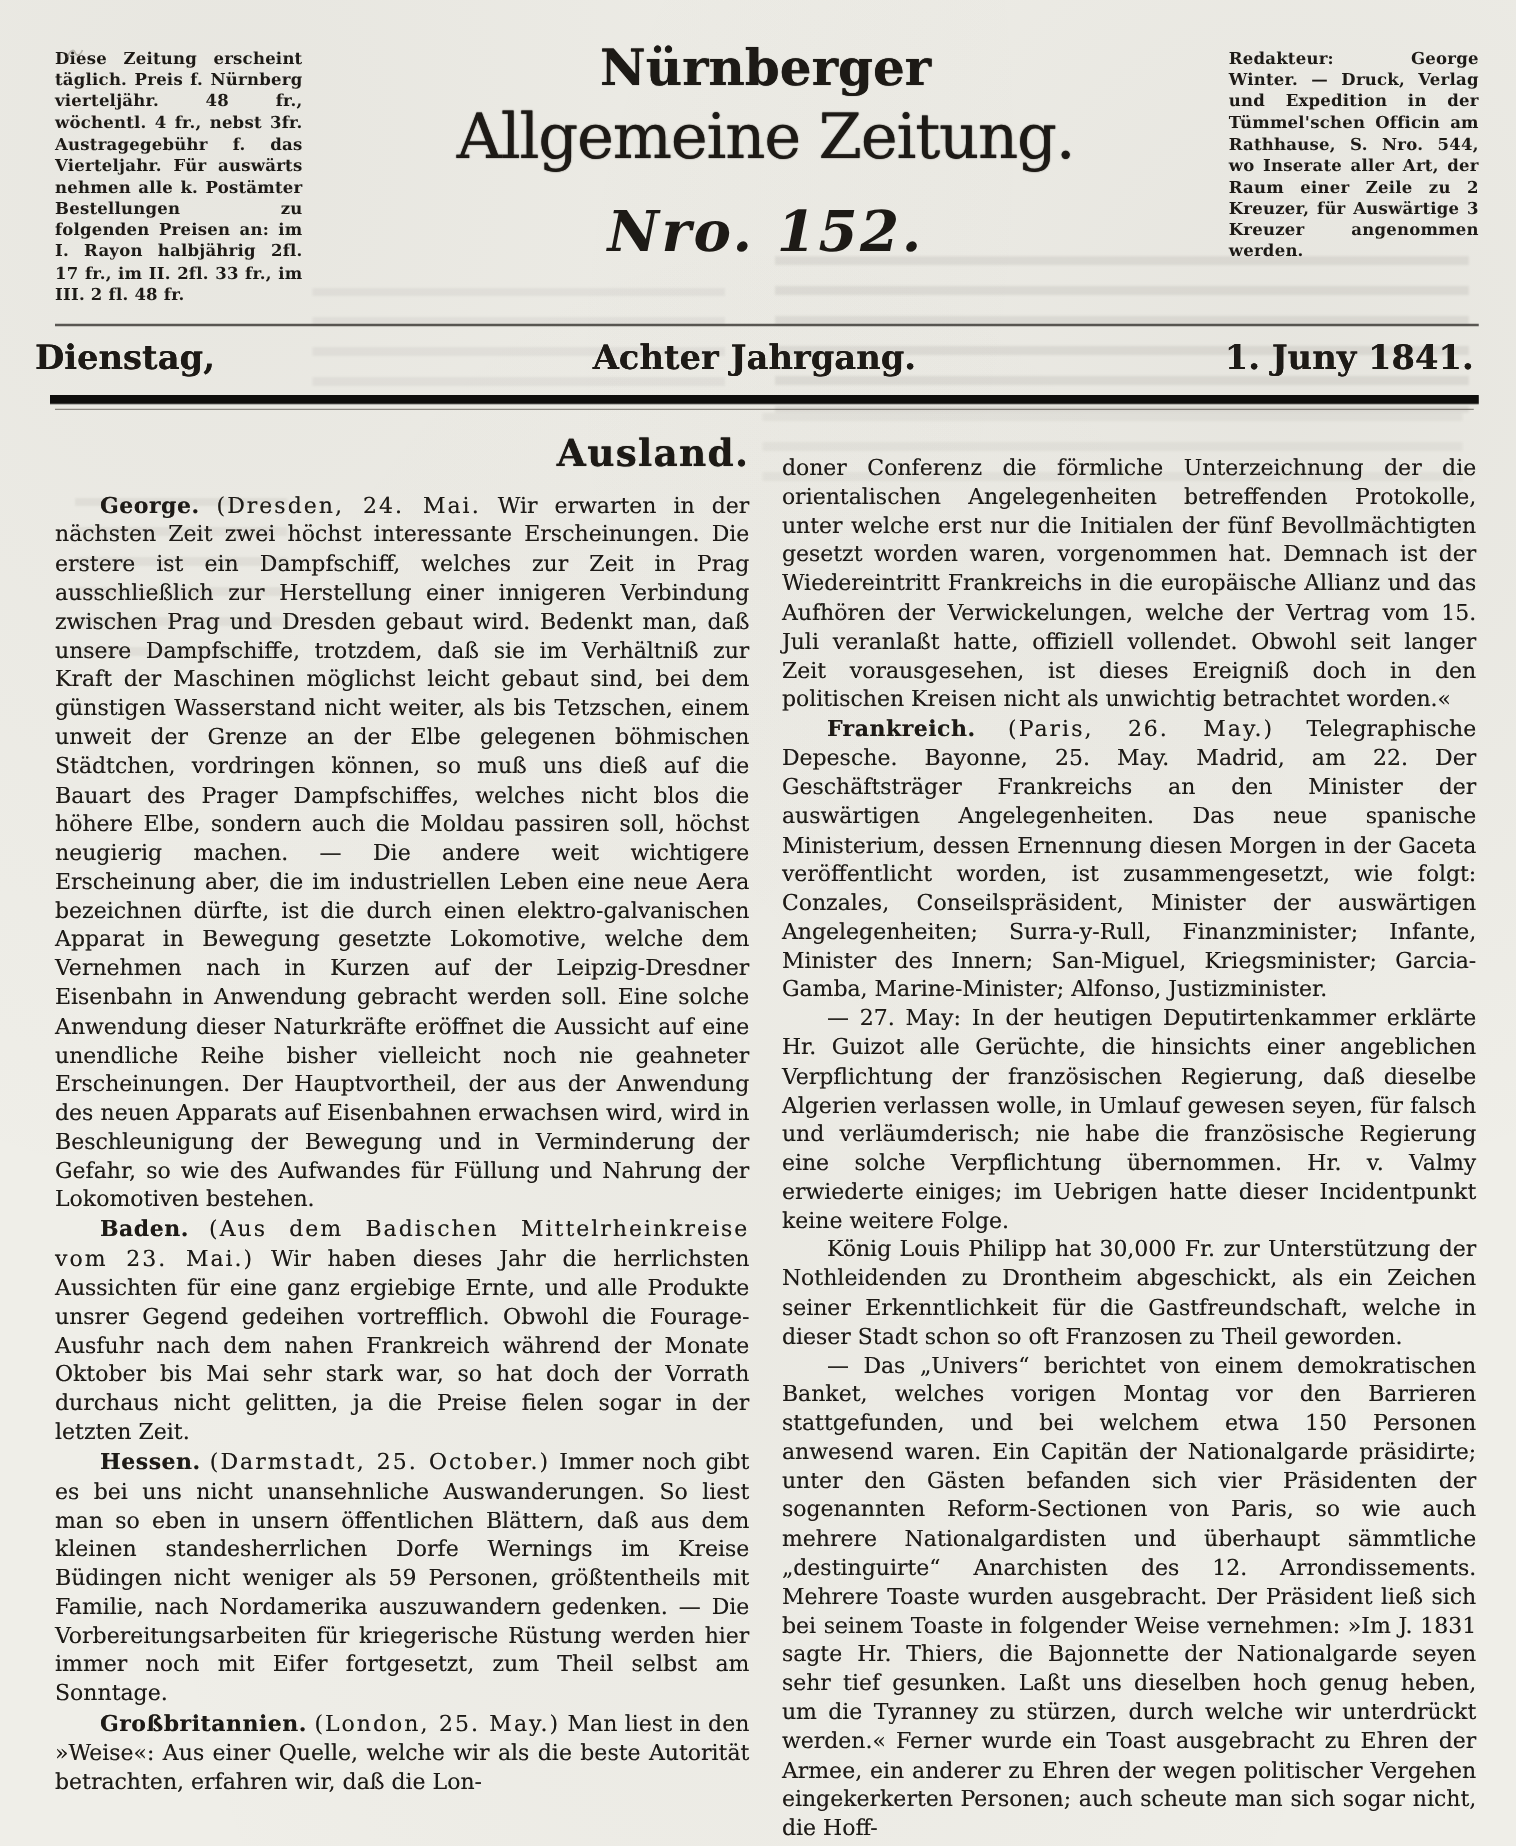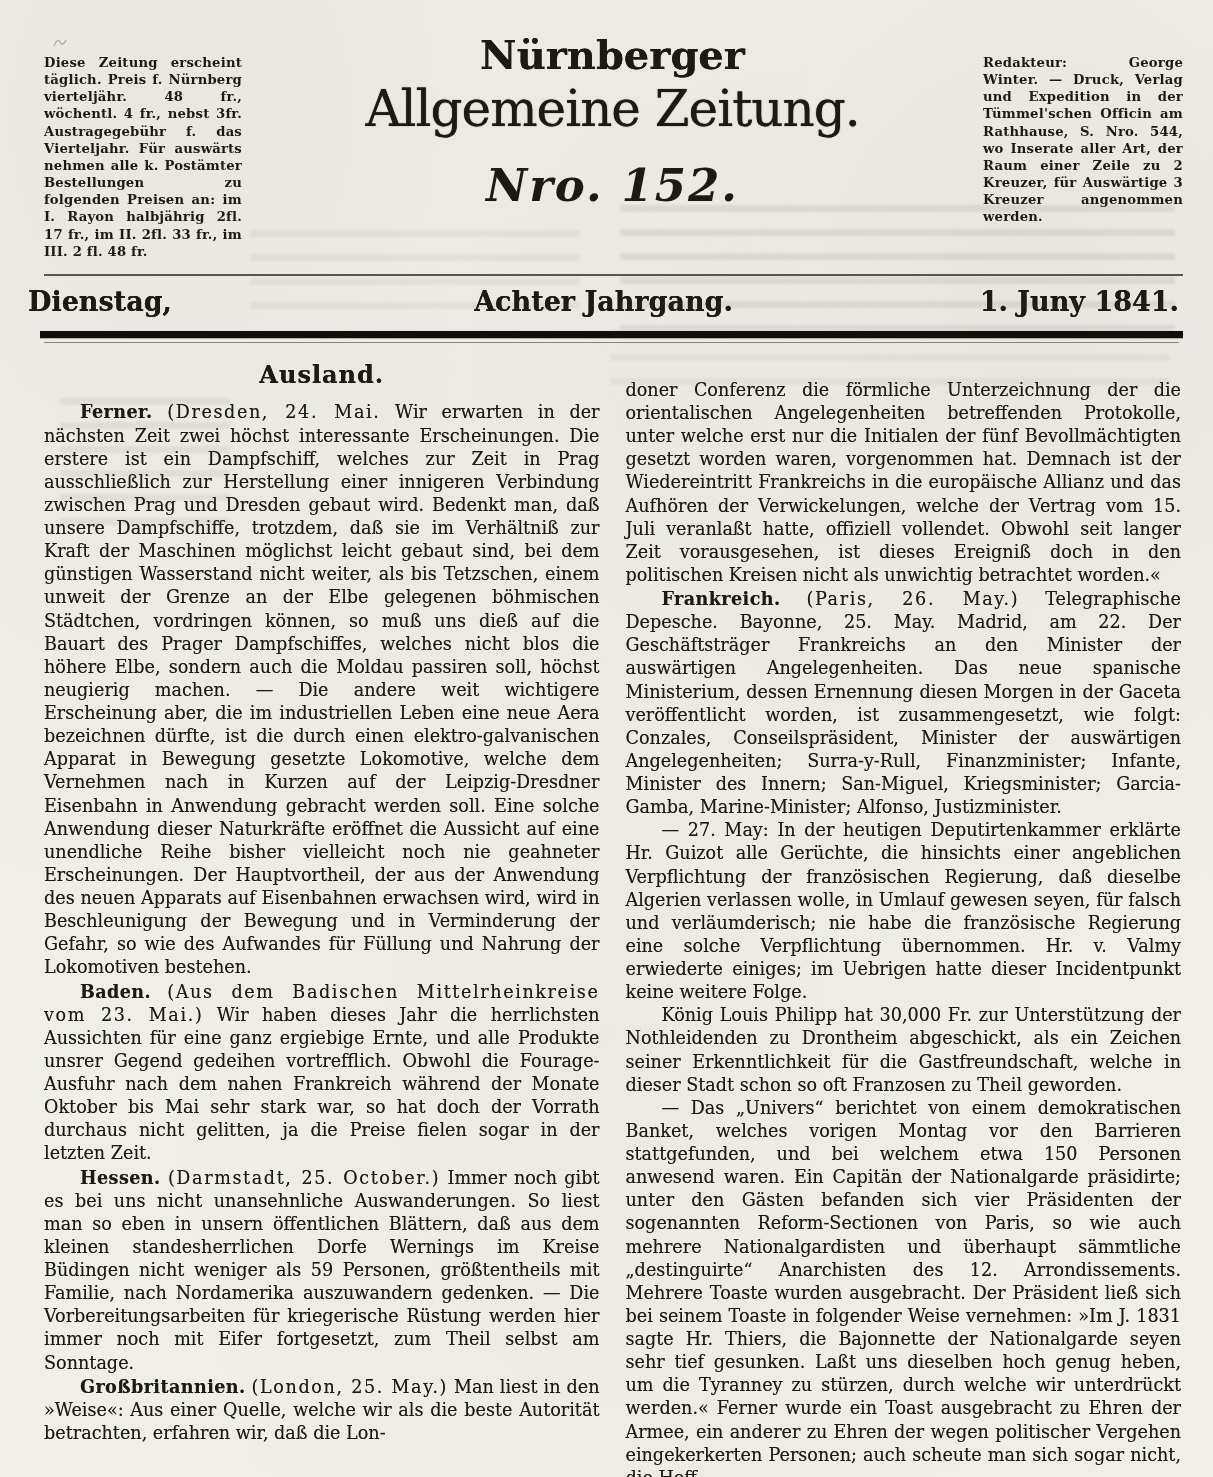--- a/index.html
+++ b/index.html
@@ -36,21 +36,21 @@
     grid-template-columns:198px 1fr 200px;
     padding:34px 30px 0 44px;
     column-gap:6px;
   }
   .notice{
     font-size:13.2px;
     line-height:1.3;
     font-weight:bold;
     text-align:justify;
     letter-spacing:.2px;
-    margin-top:20px;
+    margin-top:5px;
   }
   .masthead{text-align:center;}
   .masthead .city{
     font-size:40px;font-weight:bold;line-height:1.05;
     text-shadow:0 0 .6px currentColor;
   }
   .masthead .title{
     font-size:50px;font-weight:normal;line-height:1.1;
     letter-spacing:-1px;white-space:nowrap;
     text-shadow:0 0 1px currentColor;
@@ -90,22 +90,22 @@
     padding:12px 32px 0 44px;
   }
   .col{
     flex:1 1 0;
     font-size:17.6px;
     line-height:1.315;
     text-align:justify;
     text-shadow:0 0 .3px rgba(29,26,22,.55);
   }
   .section-header{
-    text-align:center;
-    font-size:24px;font-weight:bold;
+    text-align:right;
+    font-size:30px;font-weight:bold;
     letter-spacing:1px;
     margin:4px 0 10px 0;
     text-shadow:0 0 .6px currentColor;
   }
   .para{margin:0;text-indent:36px;}
   .para.noindent{text-indent:0;margin-top:24px;}
   .lead{font-weight:bold;letter-spacing:.4px;}
   .intro{letter-spacing:1.6px;}
 </style>
 </head>
@@ -141,21 +141,21 @@
 
   <div class="rule-thick"></div>
   <div class="rule-thin-bottom"></div>
 
   <div class="body">
 
     <div class="col">
       <div class="section-header">Ausland.</div>
 
       <p class="para">
-        <b class="lead">Ferner.</b>
+        <b class="lead">George.</b>
         <span class="intro">(Dresden, 24. Mai.</span>
         <span>Wir erwarten in der nächsten Zeit zwei höchst interessante Erscheinungen. Die erstere ist ein Dampfschiff, welches zur Zeit in Prag ausschließlich zur Herstellung einer innigeren Verbindung zwischen Prag und Dresden gebaut wird. Bedenkt man, daß unsere Dampfschiffe, trotzdem, daß sie im Verhältniß zur Kraft der Maschinen möglichst leicht gebaut sind, bei dem günstigen Wasserstand nicht weiter, als bis Tetzschen, einem unweit der Grenze an der Elbe gelegenen böhmischen Städtchen, vordringen können, so muß uns dieß auf die Bauart des Prager Dampfschiffes, welches nicht blos die höhere Elbe, sondern auch die Moldau passiren soll, höchst neugierig machen. — Die andere weit wichtigere Erscheinung aber, die im industriellen Leben eine neue Aera bezeichnen dürfte, ist die durch einen elektro-galvanischen Apparat in Bewegung gesetzte Lokomotive, welche dem Vernehmen nach in Kurzen auf der Leipzig-Dresdner Eisenbahn in Anwendung gebracht werden soll. Eine solche Anwendung dieser Naturkräfte eröffnet die Aussicht auf eine unendliche Reihe bisher vielleicht noch nie geahneter Erscheinungen. Der Hauptvortheil, der aus der Anwendung des neuen Apparats auf Eisenbahnen erwachsen wird, wird in Beschleunigung der Bewegung und in Verminderung der Gefahr, so wie des Aufwandes für Füllung und Nahrung der Lokomotiven bestehen.</span>
       </p>
 
       <p class="para">
         <b class="lead">Baden.</b>
         <span class="intro">(Aus dem Badischen Mittelrheinkreise vom 23. Mai.)</span>
         <span>Wir haben dieses Jahr die herrlichsten Aussichten für eine ganz ergiebige Ernte, und alle Produkte unsrer Gegend gedeihen vortrefflich. Obwohl die Fourage-Ausfuhr nach dem nahen Frankreich während der Monate Oktober bis Mai sehr stark war, so hat doch der Vorrath durchaus nicht gelitten, ja die Preise fielen sogar in der letzten Zeit.</span>
       </p>
 

